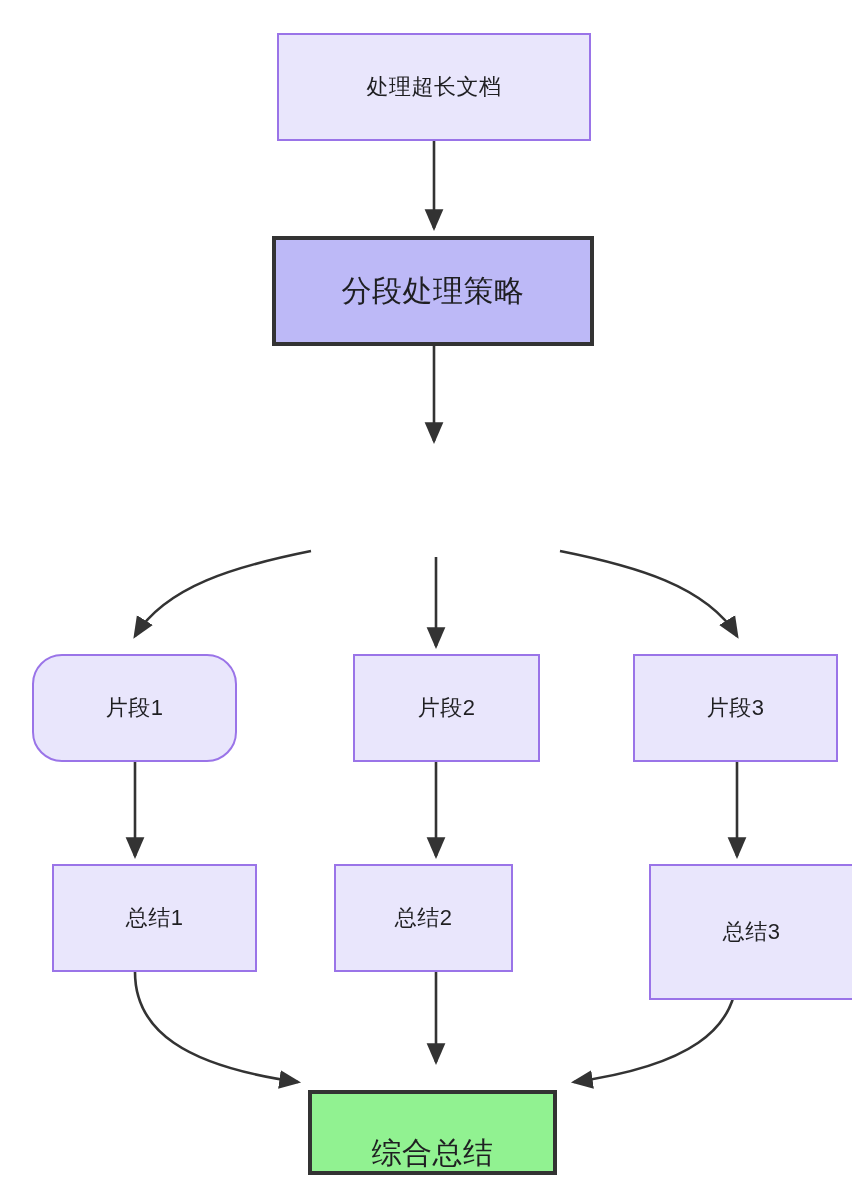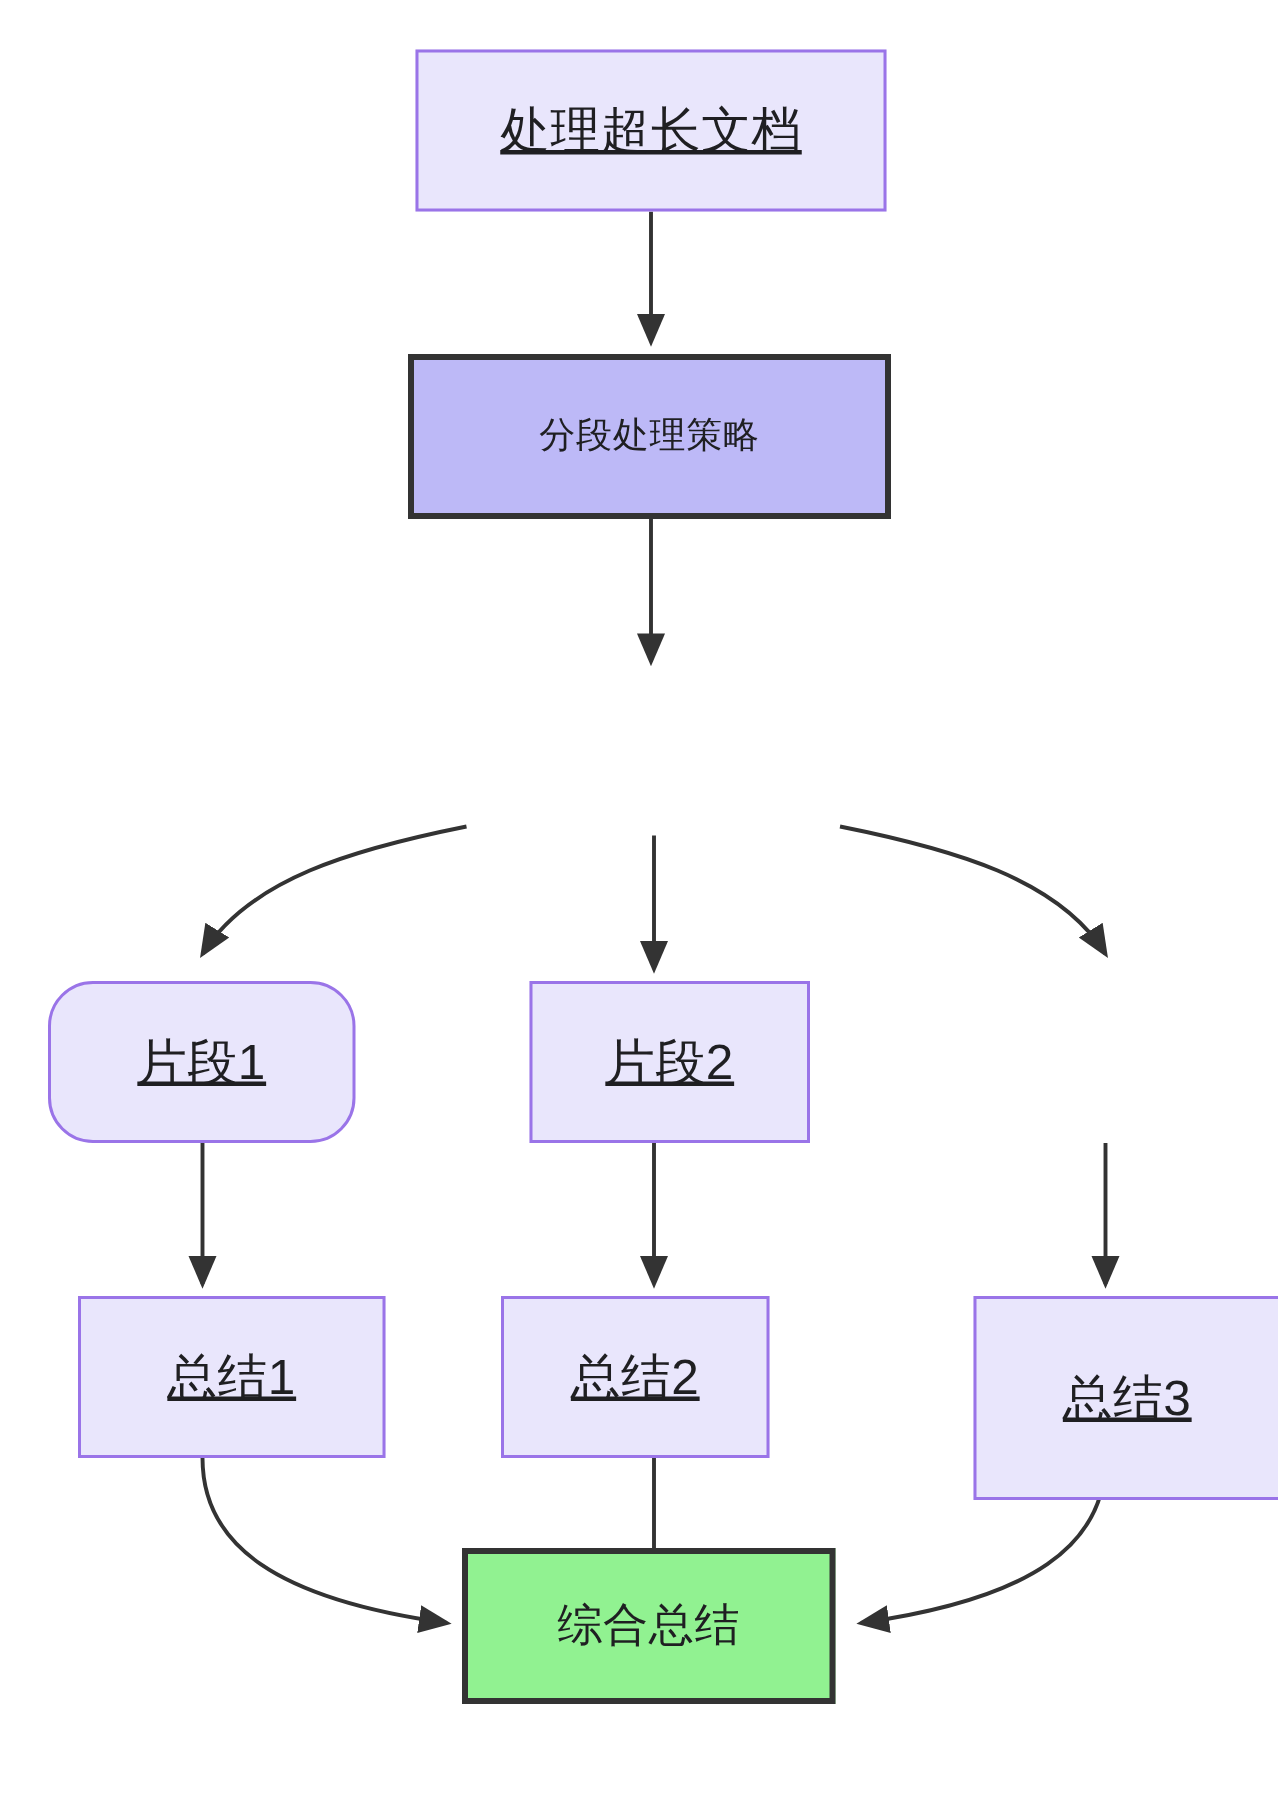--- a/index.html
+++ b/index.html
@@ -38,28 +38,27 @@
     letter-spacing: 0.5px;
   }
   .node-label {
     display: block;
     white-space: nowrap;
   }
   
   .node.style-default {
     background: #e9e6fc;
     border: 2px solid #9a74e8;
-    font-size: 33px;
-    text-decoration: underline;
+    font-size: 22px;
   }
   
   .node.style-emphasis {
     background: #bdb9f7;
     border: 4px solid #333333;
-    font-size: 24px;
+    font-size: 30px;
   }
   
   .node.style-result {
     background: #91f291;
     border: 4px solid #333333;
     font-size: 30px;
   }
 </style>
 </head>
 <body>
@@ -106,30 +105,33 @@
 
 
   <div class="node style-default" style="left:32px; top:654px; width:205px; height:108px;border-radius:30px;">
     <span class="node-label">片段1</span>
   </div>
 
   <div class="node style-default" style="left:353px; top:654px; width:187px; height:108px;">
     <span class="node-label">片段2</span>
   </div>
 
+  <div class="node style-default" style="left:633px; top:654px; width:205px; height:108px;">
+    <span class="node-label">片段3</span>
+  </div>
 
   <div class="node style-default" style="left:32px; top:864px; width:205px; height:108px;margin-left:20px;">
     <span class="node-label">总结1</span>
   </div>
 
   <div class="node style-default" style="left:334px; top:864px; width:179px; height:108px;">
     <span class="node-label">总结2</span>
   </div>
 
   <div class="node style-default" style="left:649px; top:864px; width:205px; height:136px;">
     <span class="node-label">总结3</span>
   </div>
 
-  <div class="node style-result" style="left:308px; top:1032px; width:249px; height:104px;">
+  <div class="node style-result" style="left:308px; top:1090px; width:249px; height:85px;align-items:flex-end;">
     <span class="node-label">综合总结</span>
   </div>
 
 </div>
 
 </body></html>

